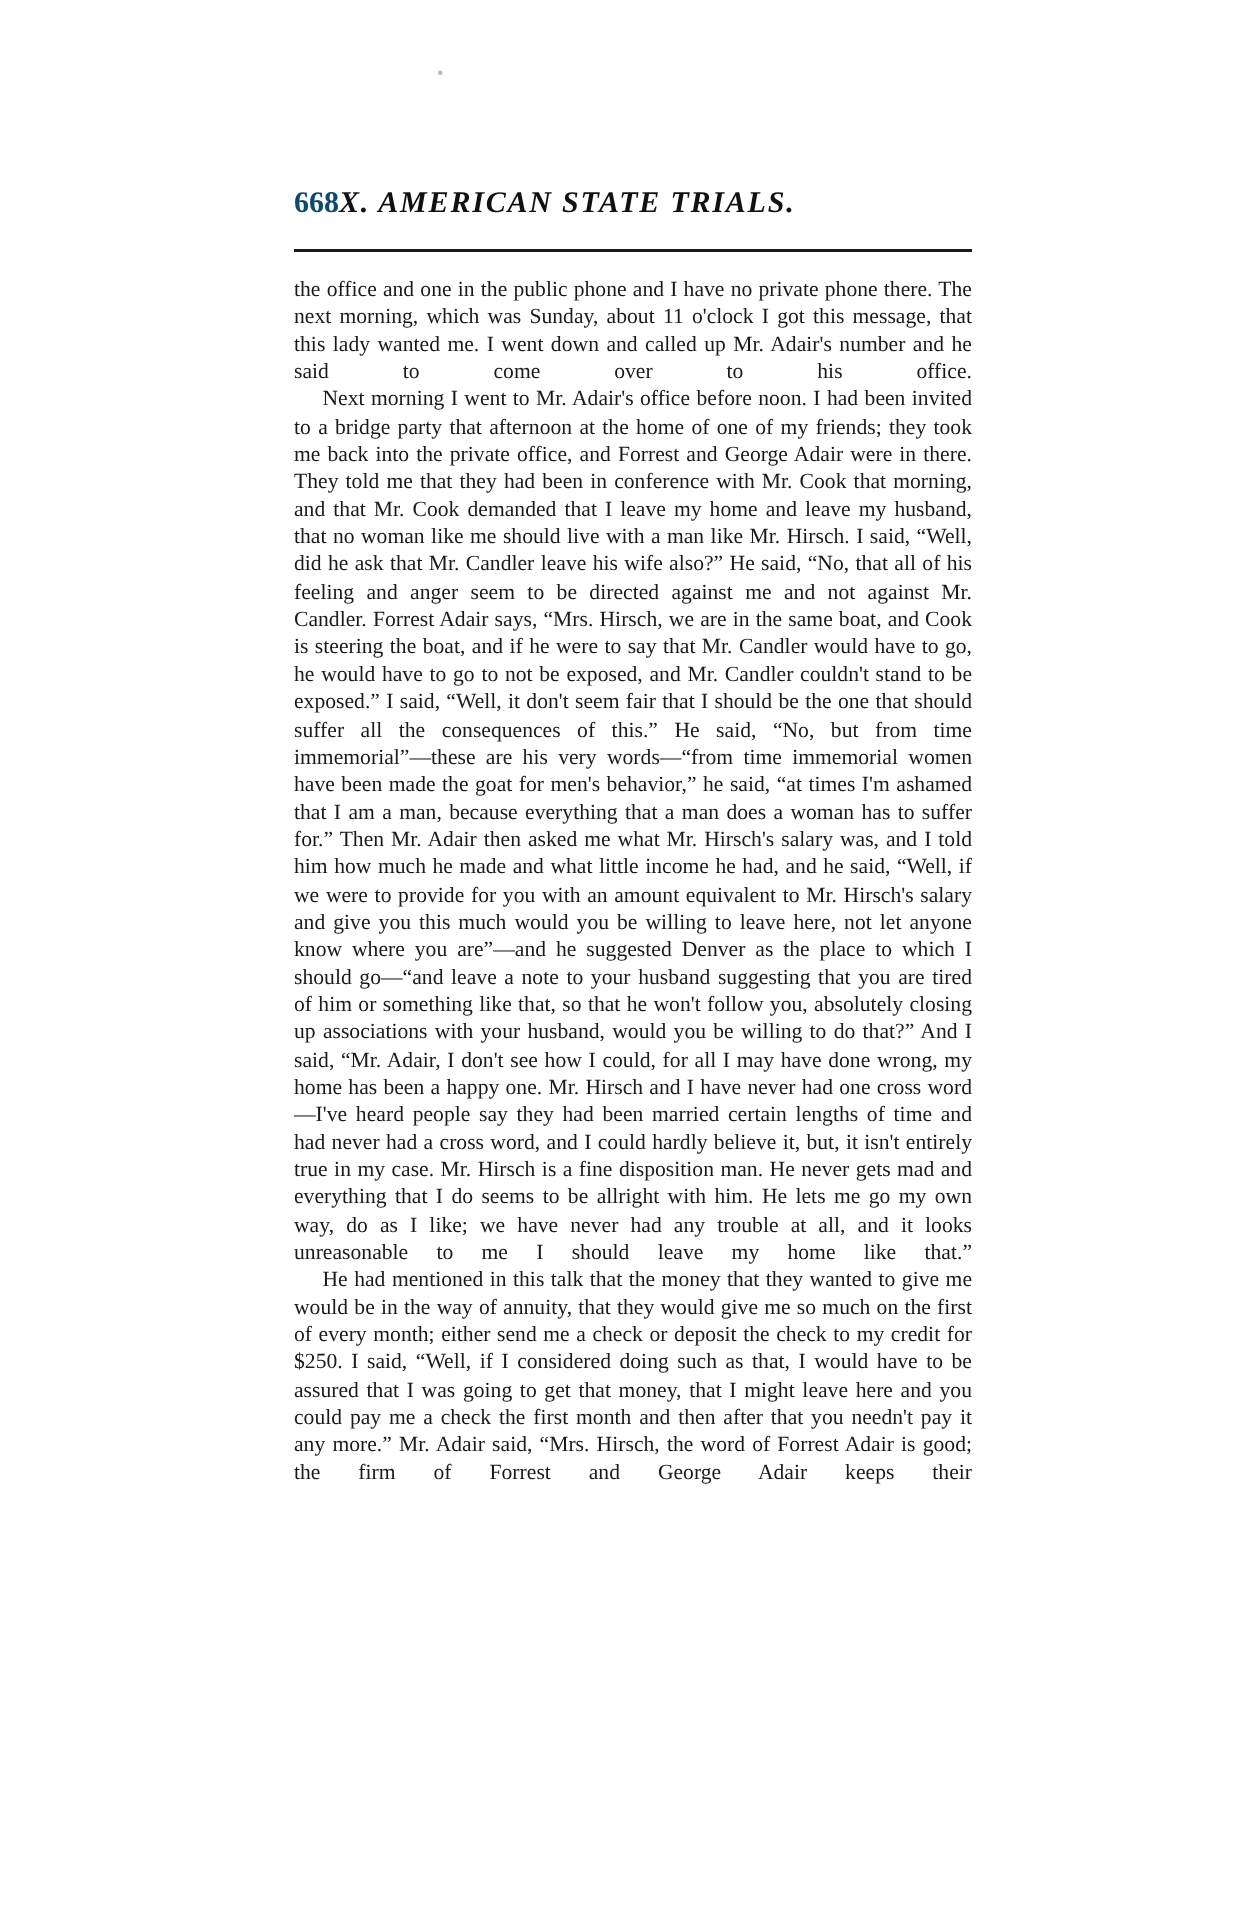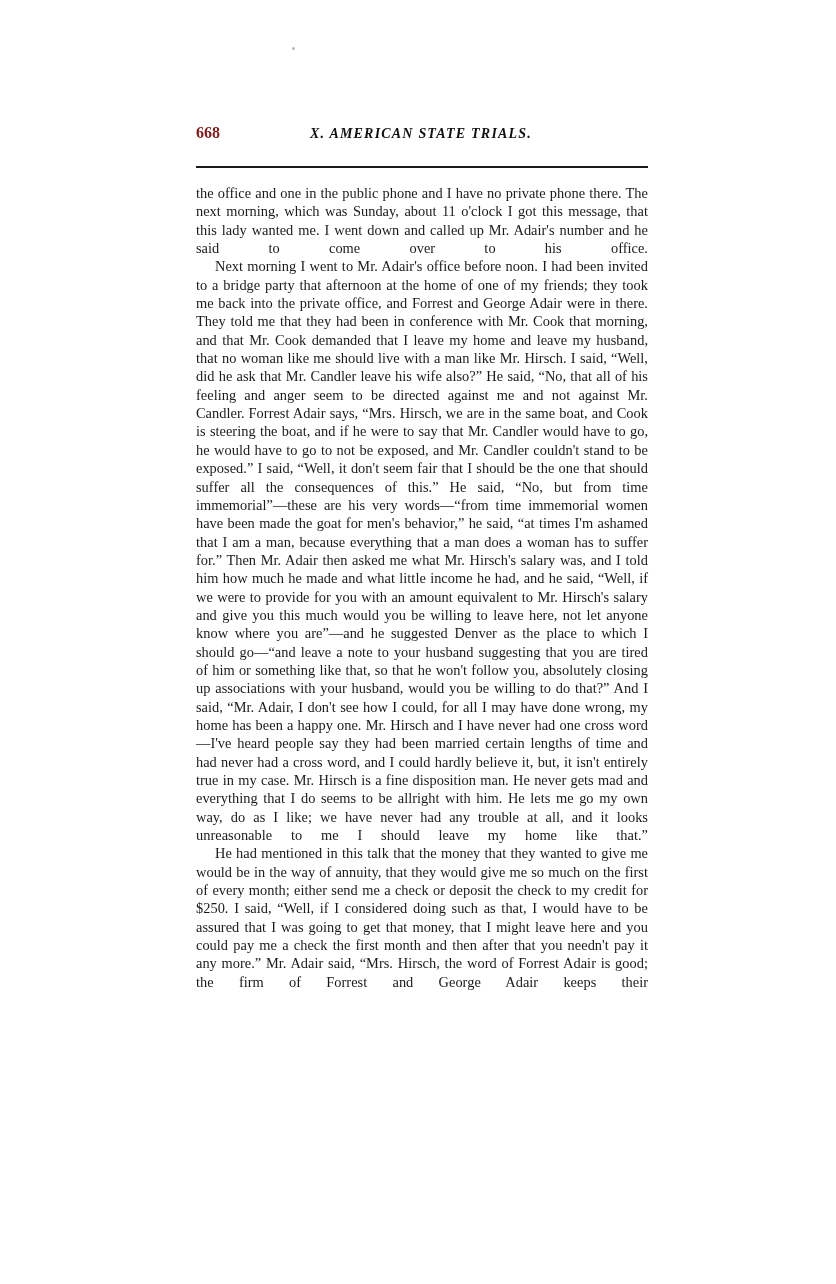--- a/index.html
+++ b/index.html
@@ -34,32 +34,31 @@
   .header {
     position: absolute;
     left: 196px;
     top: 124px;
     width: 452px;
     display: flex;
     align-items: baseline;
   }
   .folio {
     font-family: "Liberation Serif", serif;
-    font-size: 16px;
+    font-size: 20px;
     font-weight: bold;
     letter-spacing: 0px;
-    color: #7f1d1d;
+    color: #0c4a6e;
   }
   .runhead {
     flex: 1;
-    text-align: center;
     font-family: "Liberation Serif", serif;
     font-style: italic;
     font-weight: bold;
-    font-size: 14px;
+    font-size: 20px;
     letter-spacing: 1.2px;
     color: #111;
     padding-right: 26px;
   }
   .rule {
     position: absolute;
     left: 196px;
     top: 166px;
     width: 452px;
     height: 2px;

